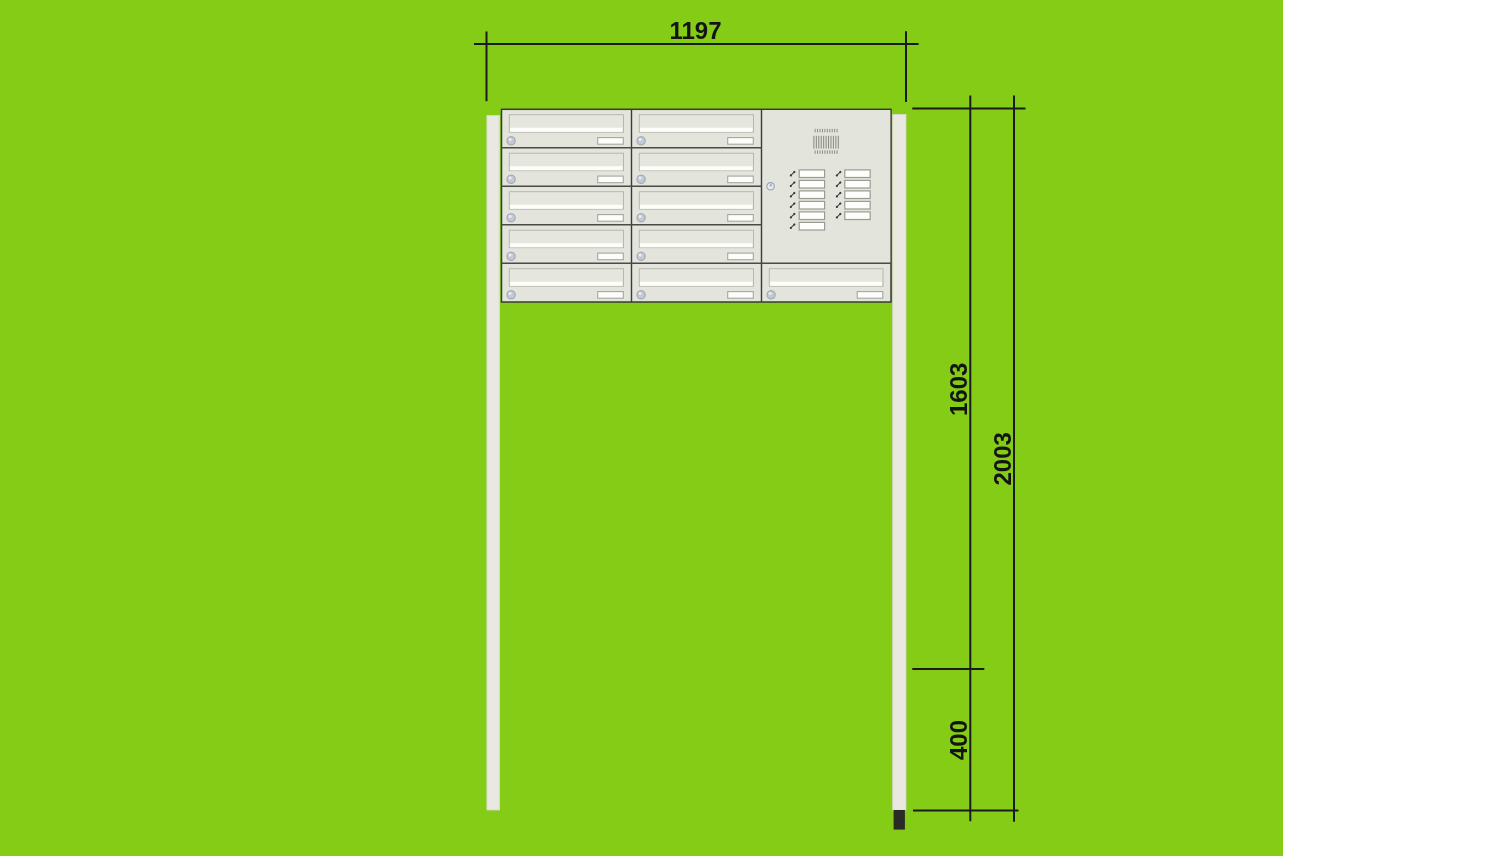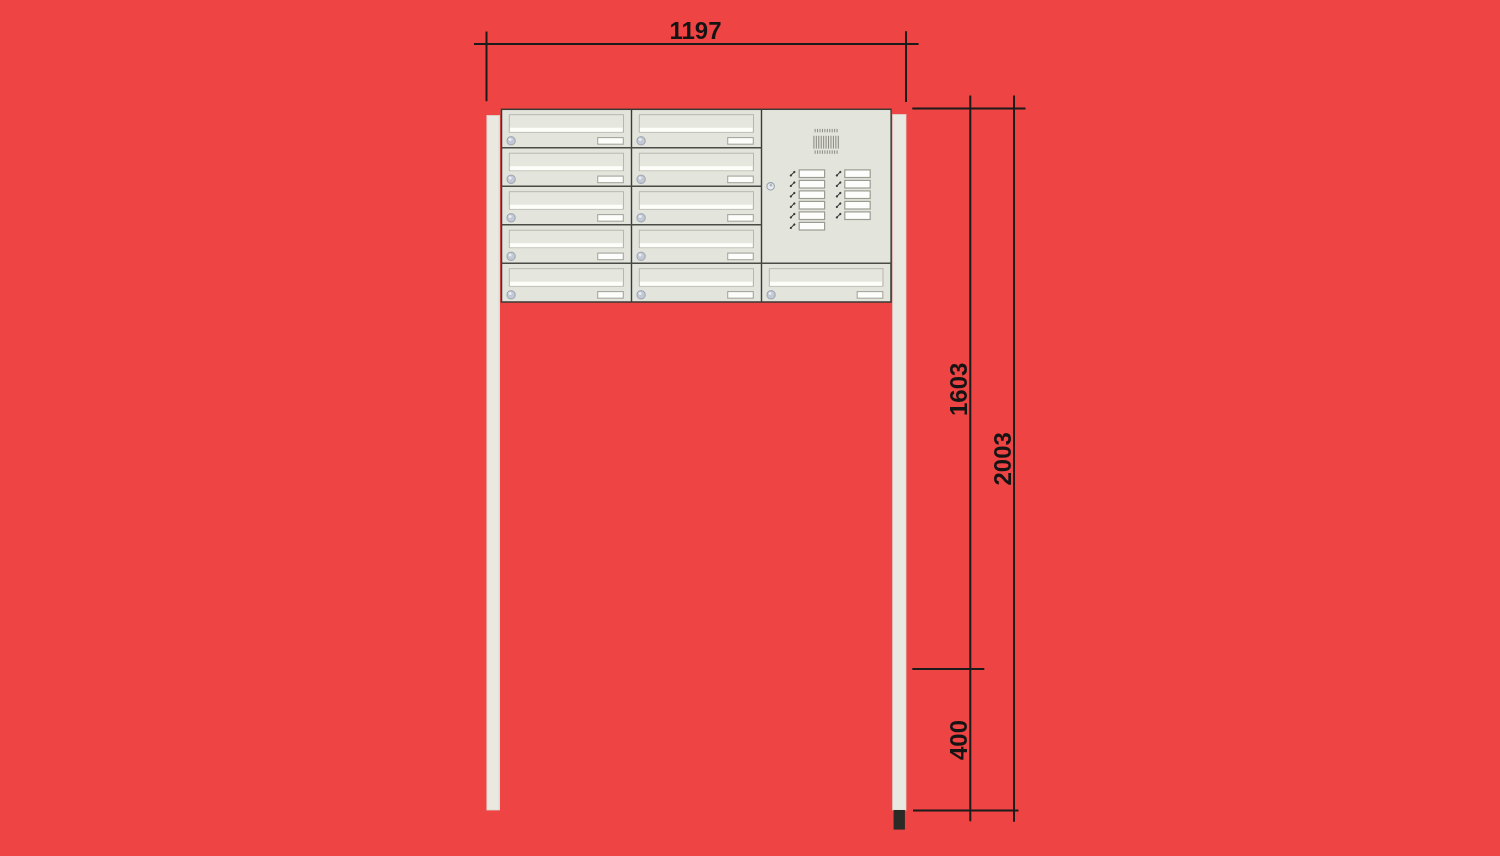--- a/index.html
+++ b/index.html
@@ -1,16 +1,16 @@
 <!DOCTYPE html>
 <html><head>
 <meta charset="utf-8">
 <style>
 html,body{margin:0;padding:0;background:#ffffff;}
-#page{position:relative;width:1500px;height:856px;background:#ef4444;overflow:hidden;}
+#page{position:relative;width:1283px;height:856px;background:#84cc16;overflow:hidden;}
 text{font-family:"Liberation Sans",sans-serif;font-weight:bold;fill:#141414;}
 </style>
 </head>
 <body>
 <div id="page">
 <svg width="1500" height="856" viewBox="0 0 1500 856" xmlns="http://www.w3.org/2000/svg">
 
 <g>
 <rect x="486.9" y="115.5" width="12.4" height="694.5" fill="#e9e9e2" stroke="#d8d8d0" stroke-width="0.8"></rect>
 <line x1="499.3" y1="115.5" x2="499.3" y2="810" stroke="#dddbd3" stroke-width="1.4"></line>

